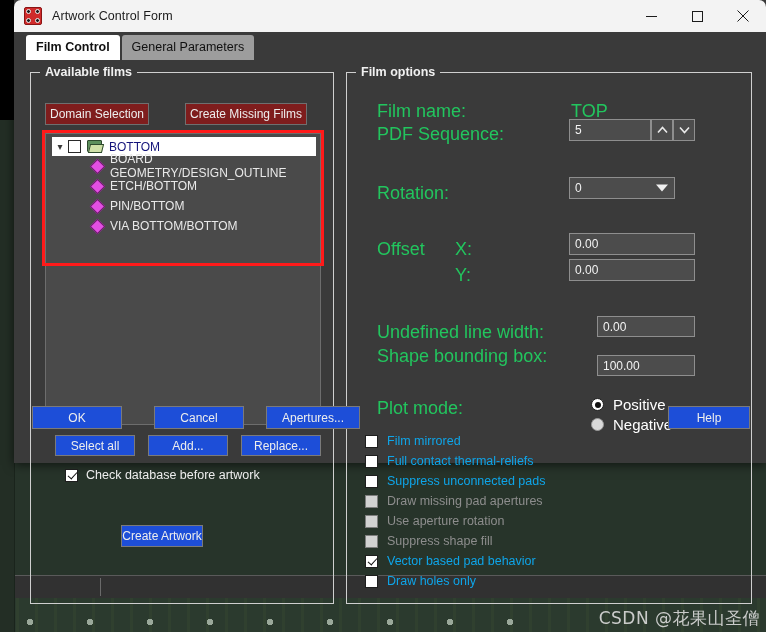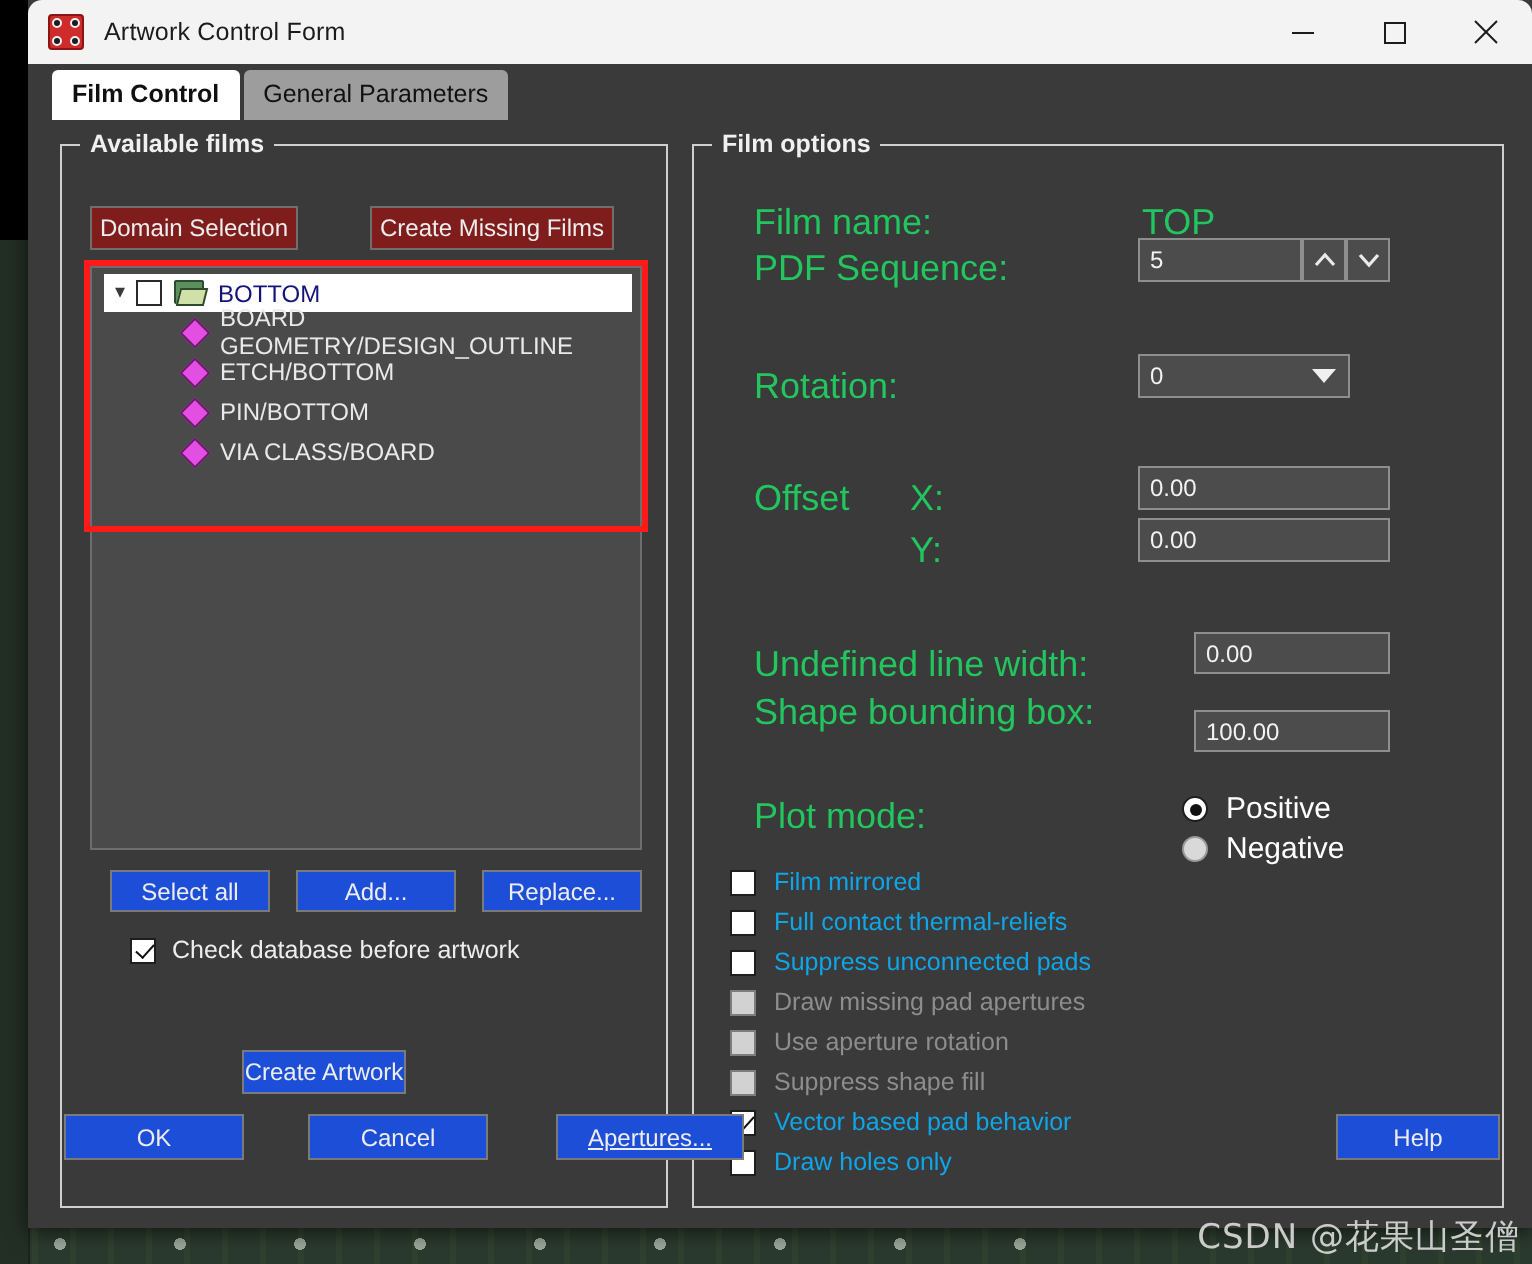--- a/index.html
+++ b/index.html
@@ -51,21 +51,21 @@
   }
   #backdrop .statusline-div {
     position: absolute; left: 86px; top: 2px; width: 1px; height: 18px;
     background: #6a6a6a;
   }
 
   
   #dialog {
     position: absolute;
     left: 14px; top: 0;
-    width: 752px; height: 614px;
+    width: 752px; height: 463px;
     background: #3a3a3a;
     box-shadow: 0 2px 10px rgba(0,0,0,.6);
     display: flex; flex-direction: column;
   }
 
   
   #titlebar {
     height: 32px; flex: 0 0 32px;
     background: #f3f3f3;
     display: flex; align-items: center;
@@ -288,21 +288,21 @@
     position: absolute; display: flex; align-items: center; gap: 9px;
     font-size: 12.5px; color: #0ea5e9; white-space: nowrap;
   }
   .chk-row.dim { color: #8d8d8d; }
 
   
   #footer { position: absolute; left: 0; bottom: 0; width: 752px; height: 62px; }
   #footer .btn { position: absolute; height: 23px; top: 5px; }
   #f-ok        { left: 18px;  width: 90px; }
   #f-cancel    { left: 140px; width: 90px; }
-  #f-apertures { left: 264px; width: 94px; text-decoration: underline; }
+  #f-apertures { left: 252px; width: 94px; }
   #f-viewlog   { left: 400px; width: 88px; }
   #f-help      { left: 654px; width: 82px; }
 
   
   #watermark {
     position: absolute; right: 6px; bottom: 2px;
     font-size: 17px; color: #d8d8d8; opacity: .92;
     font-family: "DejaVu Sans", sans-serif;
     letter-spacing: .5px;
     pointer-events: none;
@@ -381,21 +381,21 @@
           <div class="tree-row tree-child">
             <span class="diamond"></span>
             <span>ETCH/BOTTOM</span>
           </div>
           <div class="tree-row tree-child">
             <span class="diamond"></span>
             <span>PIN/BOTTOM</span>
           </div>
           <div class="tree-row tree-child">
             <span class="diamond"></span>
-            <span>VIA CLASS/BOARD</span>
+            <span>VIA BOTTOM/BOTTOM</span>
           </div>
         </div>
         <div id="tree-highlight"></div>
       </div>
 
       <div class="btn" id="btn-selectall">Select all</div>
       <div class="btn" id="btn-add">Add...</div>
       <div class="btn" id="btn-replace">Replace...</div>
 
       <div id="chk-checkdb">

